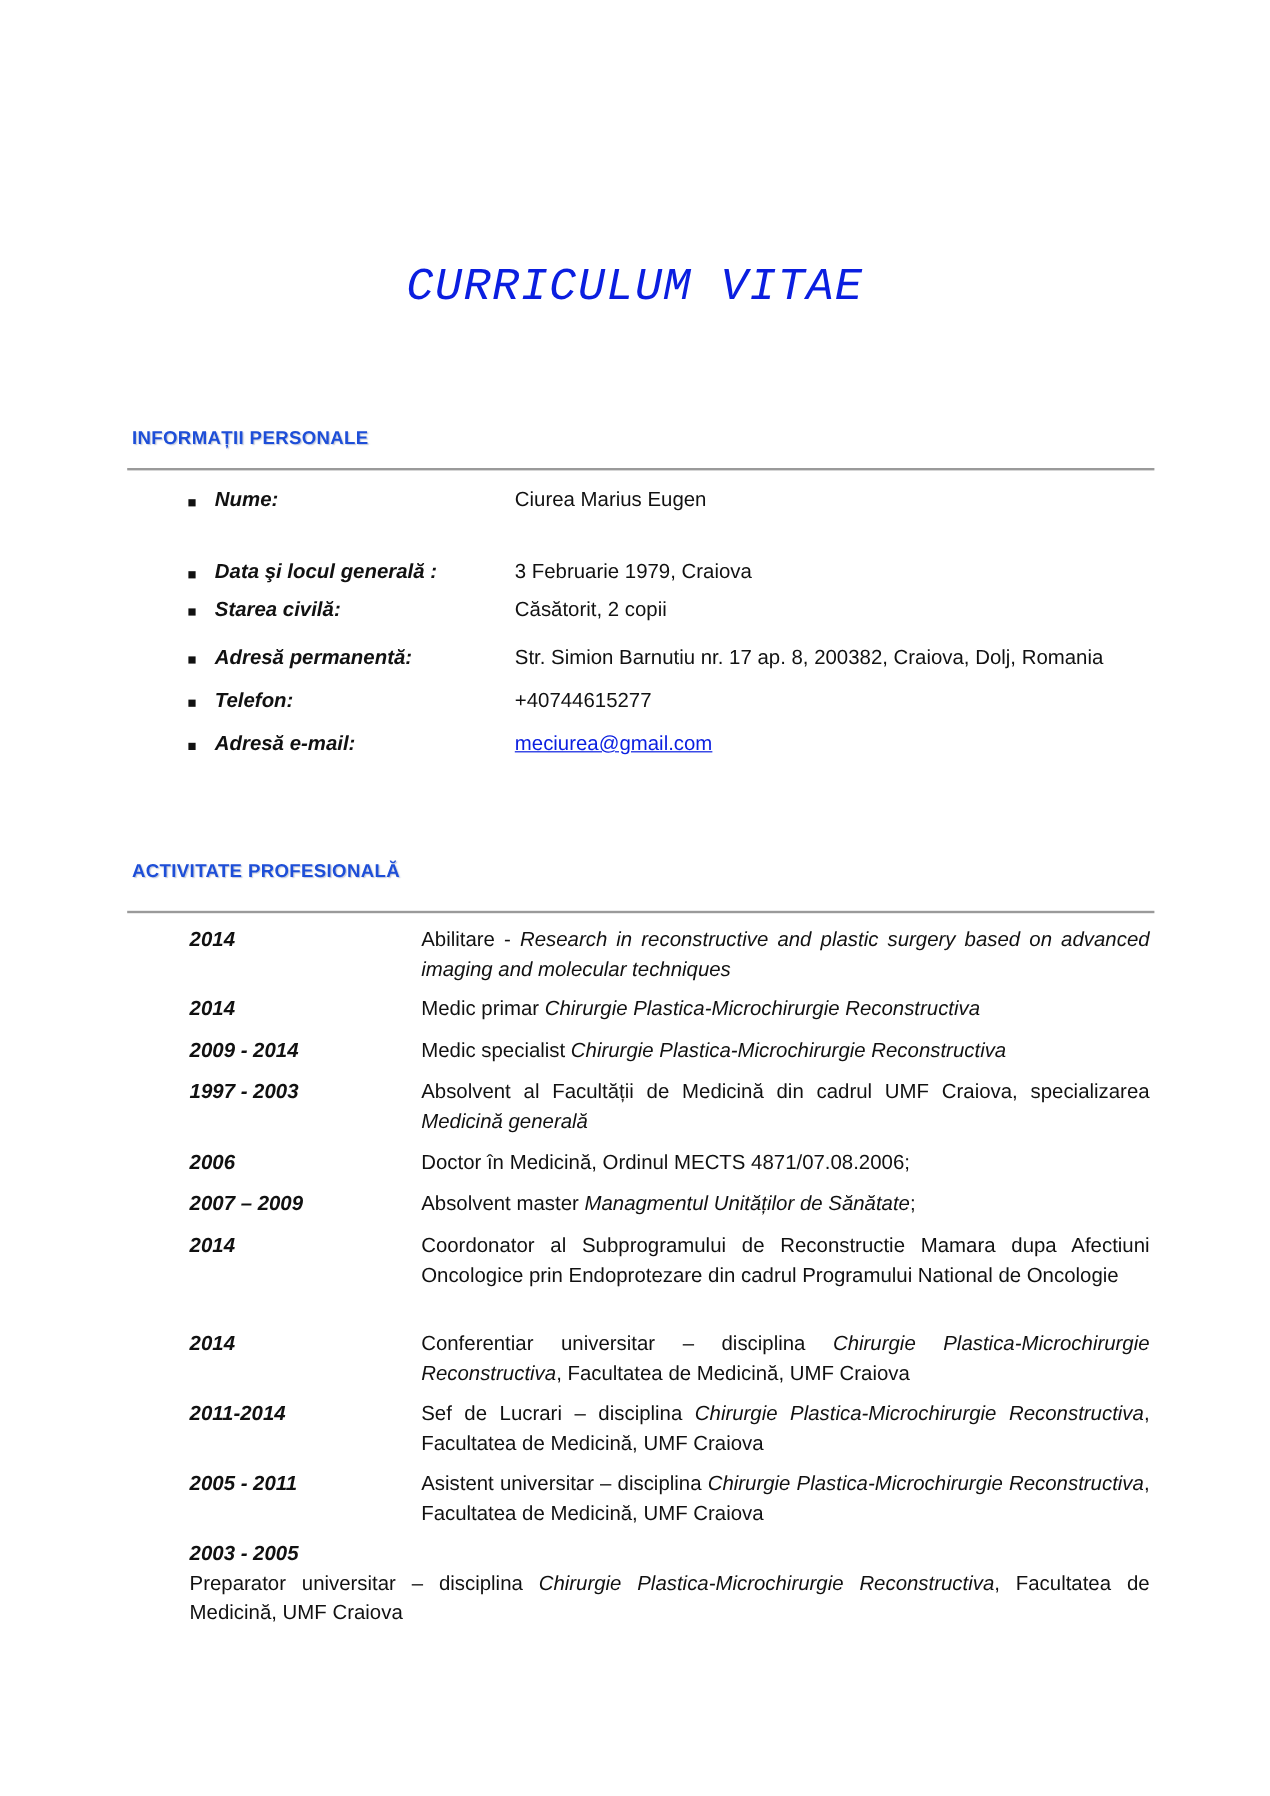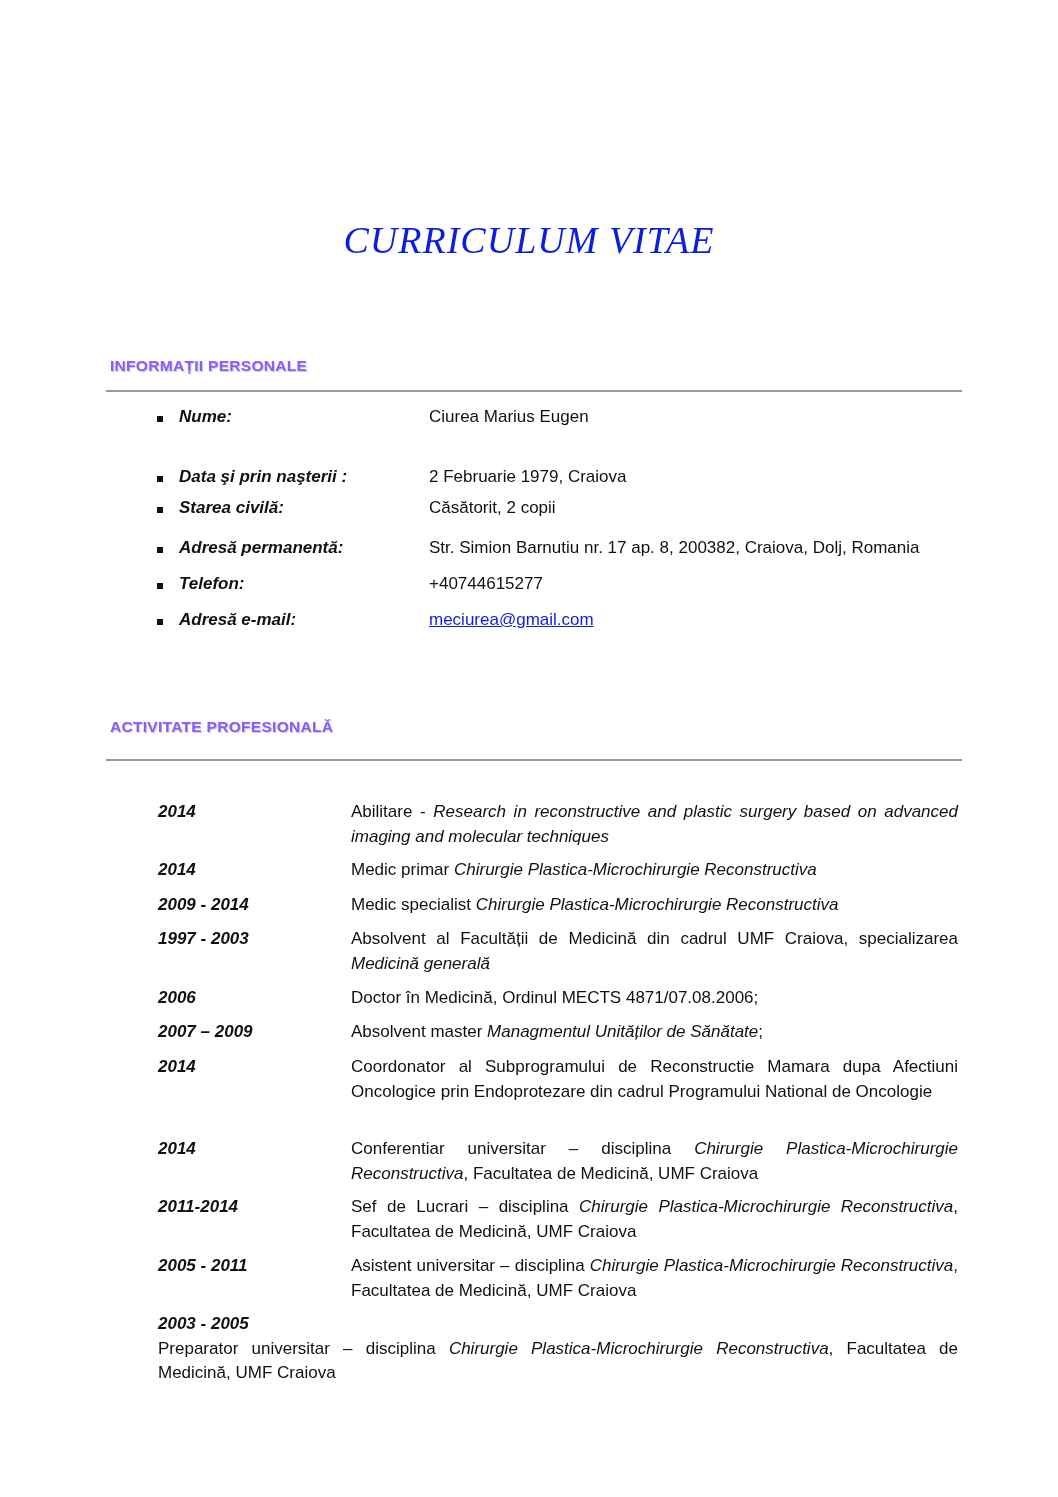--- a/index.html
+++ b/index.html
@@ -1,51 +1,51 @@
 <!DOCTYPE html>
 <html><head>
 <meta charset="utf-8">
 <style>
   html, body { margin: 0; padding: 0; background: #ffffff; }
   body { width: 1058px; height: 1497px; position: relative; overflow: hidden;
          font-family: "Liberation Sans", sans-serif; color: #111; }
   .title { position: absolute; left: 0; width: 1058px; top: 218px; text-align: center;
-           font-family: Liberation Serif, serif; font-style: italic; font-size: 38px;
+           font-family: Liberation Mono, monospace; font-style: italic; font-size: 38px;
            color: #0a1ee0; letter-spacing: 1px; }
   .section-head { position: absolute; left: 110px; font-weight: bold; font-size: 15.5px;
-                  color: #8b5cf6; letter-spacing: 0.3px; text-shadow: 1px 1px 1px rgba(80,100,150,0.35); }
+                  color: #1d4ed8; letter-spacing: 0.3px; text-shadow: 1px 1px 1px rgba(80,100,150,0.35); }
   .rule { position: absolute; left: 106px; width: 856px; height: 2px; background: #9a9a9a; }
   .pi-row { position: absolute; left: 157px; width: 800px; height: 24px; font-size: 17px;
             display: flex; align-items: center; }
   .bullet { width: 6px; height: 6px; background: #111; margin-right: 16px; margin-top: 4px; }
   .pi-label { width: 250px; font-style: italic; font-weight: bold; }
   .pi-value { flex: 1; }
   .pi-value a { color: #0a1ee0; text-decoration: underline; }
-  .act-row { position: absolute; left: 158px; width: 800px; font-size: 17px; line-height: 24.5px; display: flex; margin-top: 29px; }
+  .act-row { position: absolute; left: 158px; width: 800px; font-size: 17px; line-height: 24.5px; display: flex; }
   .act-year { width: 193px; font-style: italic; font-weight: bold; flex-shrink: 0; }
   .act-desc { flex: 1; text-align: justify; }
   .act-desc i { font-style: italic; }
 </style>
 </head>
 <body>
 
 <div class="title">CURRICULUM VITAE</div>
 
 <div class="section-head" style="top:357px;">INFORMAȚII PERSONALE</div>
 <div class="rule" style="top:390px;"></div>
 
 <div class="pi-row" style="top:405px;">
   <span class="bullet"></span>
   <span class="pi-label">Nume:</span>
   <span class="pi-value">Ciurea Marius Eugen</span>
 </div>
 <div class="pi-row" style="top:465px;">
   <span class="bullet"></span>
-  <span class="pi-label">Data şi prin naşterii :</span>
-  <span class="pi-value">2 Februarie 1979, Craiova</span>
+  <span class="pi-label">Data şi locul generală :</span>
+  <span class="pi-value">3 Februarie 1979, Craiova</span>
 </div>
 <div class="pi-row" style="top:496px;">
   <span class="bullet"></span>
   <span class="pi-label">Starea civilă:</span>
   <span class="pi-value">Căsătorit, 2 copii</span>
 </div>
 <div class="pi-row" style="top:536px;">
   <span class="bullet"></span>
   <span class="pi-label">Adresă permanentă:</span>
   <span class="pi-value">Str. Simion Barnutiu nr. 17 ap. 8, 200382, Craiova, Dolj, Romania</span>

